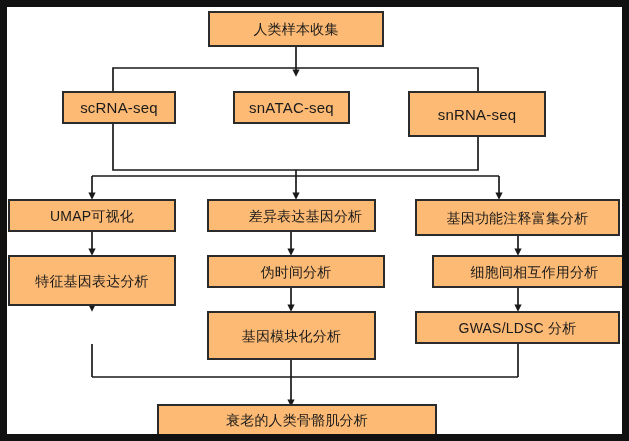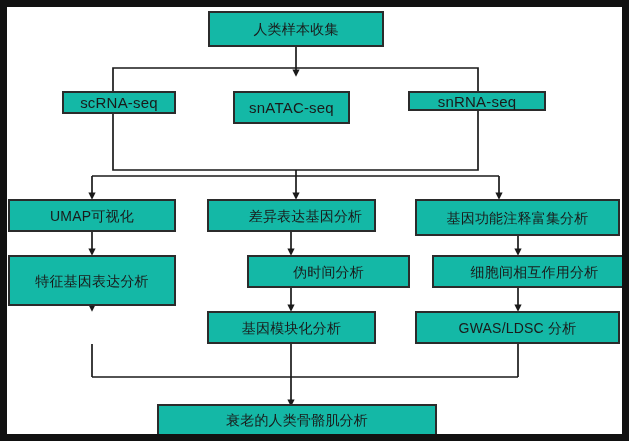--- a/index.html
+++ b/index.html
@@ -35,21 +35,21 @@
   svg#wires {
     position: absolute;
     left: 0; top: 0;
     width: 629px;
     height: 441px;
     z-index: 1;
   }
   .node {
     position: absolute;
     box-sizing: border-box;
-    background: #14b8a6;
+    background: #fdba74;
     border: 2px solid #2b2b2b;
     display: flex;
     align-items: center;
     justify-content: center;
     z-index: 2;
     color: #1a1a1a;
     letter-spacing: 0.2px;
     white-space: nowrap;
   }
   .node .lbl {
@@ -99,51 +99,51 @@
       <line x1="518" y1="344" x2="518" y2="377"></line>
       <line x1="92" y1="377" x2="518" y2="377"></line>
       <line x1="291" y1="377" x2="291" y2="403" marker-end="url(#ah)"></line>
     </g>
   </svg>
 
   <div class="node" style="left:208px; top:11px; width:176px; height:36px;">
     <span class="lbl cjk">人类样本收集</span>
   </div>
 
-  <div class="node" style="left:62px; top:91px; width:114px; height:23px;">
+  <div class="node" style="left:62px; top:91px; width:114px; height:33px;">
     <span class="lbl lat">scRNA-seq</span>
   </div>
   <div class="node" style="left:233px; top:91px; width:117px; height:33px;align-items:center;">
     <span class="lbl lat">snATAC-seq</span>
   </div>
-  <div class="node" style="left:408px; top:91px; width:138px; height:20px;align-items:center;">
+  <div class="node" style="left:408px; top:91px; width:138px; height:46px;align-items:center;">
     <span class="lbl lat">snRNA-seq</span>
   </div>
 
   <div class="node" style="left:8px; top:199px; width:168px; height:33px;">
     <span class="lbl mix">UMAP可视化</span>
   </div>
   <div class="node" style="left:207px; top:199px; width:169px; height:33px;padding-left:28px;">
     <span class="lbl cjk">差异表达基因分析</span>
   </div>
   <div class="node" style="left:415px; top:199px; width:205px; height:37px;">
     <span class="lbl cjk">基因功能注释富集分析</span>
   </div>
 
   <div class="node" style="left:8px; top:255px; width:168px; height:51px;">
     <span class="lbl cjk">特征基因表达分析</span>
   </div>
-  <div class="node" style="left:207px; top:255px; width:163px; height:33px;margin-left:40px;">
+  <div class="node" style="left:207px; top:255px; width:178px; height:33px;">
     <span class="lbl cjk">伪时间分析</span>
   </div>
   <div class="node" style="left:432px; top:255px; width:205px; height:33px;">
     <span class="lbl cjk">细胞间相互作用分析</span>
   </div>
 
-  <div class="node" style="left:207px; top:311px; width:169px; height:33px;">
+  <div class="node" style="left:207px; top:311px; width:169px; height:49px;">
     <span class="lbl cjk">基因模块化分析</span>
   </div>
   <div class="node" style="left:415px; top:311px; width:205px; height:33px;">
     <span class="lbl mix">GWAS/LDSC 分析</span>
   </div>
 
   <div class="node" style="left:157px; top:404px; width:280px; height:32px;">
     <span class="lbl cjk">衰老的人类骨骼肌分析</span>
   </div>
 

